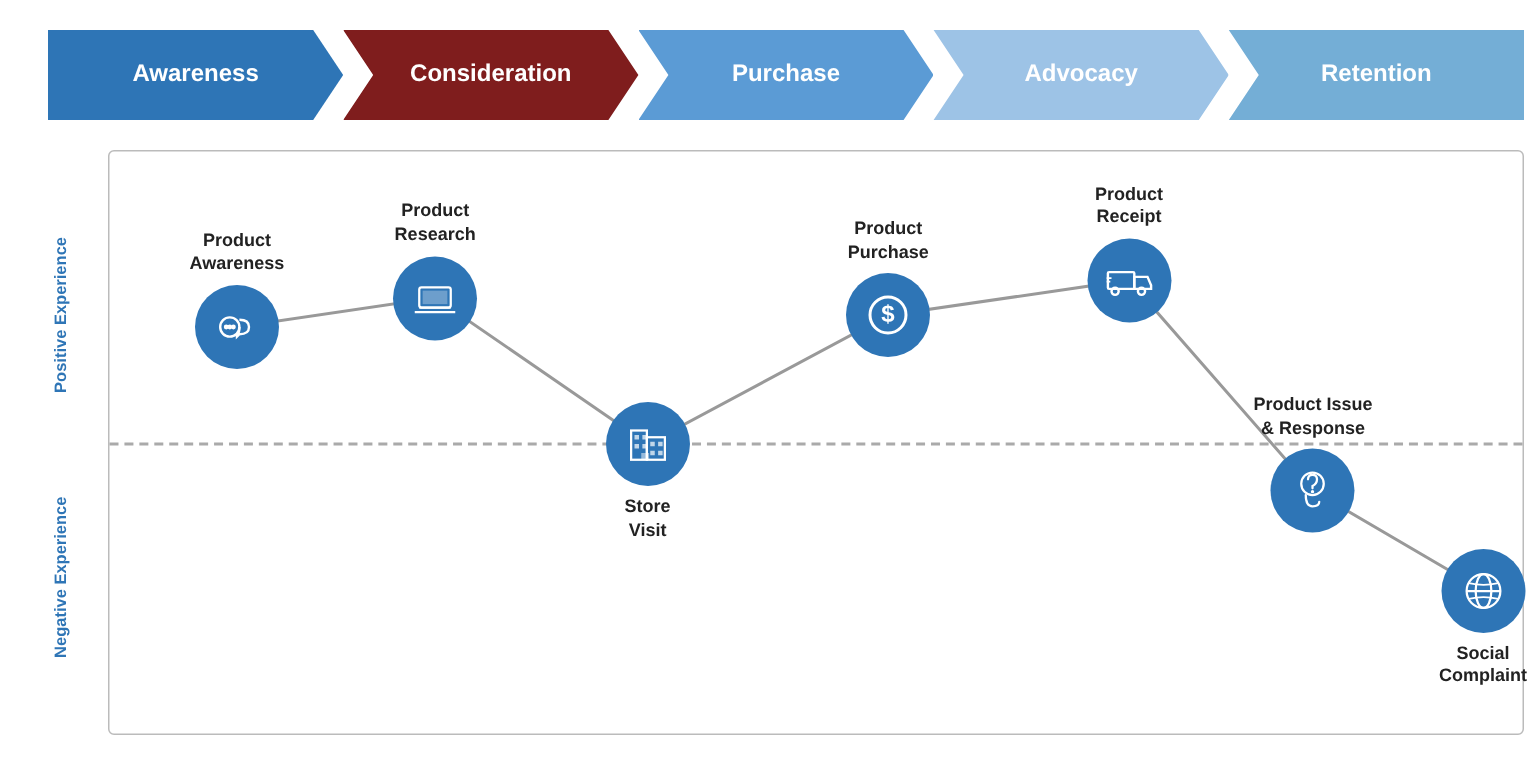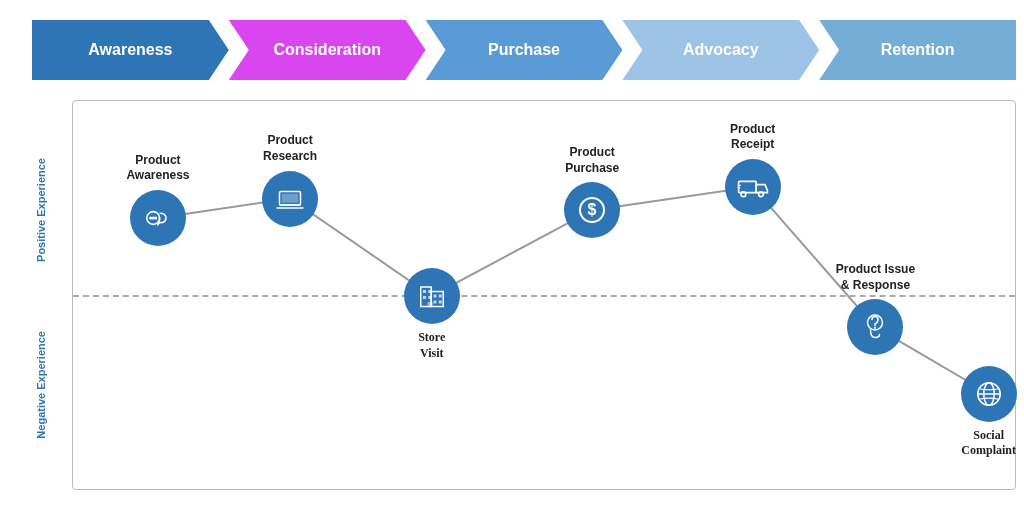--- a/index.html
+++ b/index.html
@@ -44,21 +44,21 @@
       clip-path: polygon(0 0, calc(100% - 20px) 0, 100% 50%, calc(100% - 20px) 100%, 0 100%, 20px 50%);
     }
     .arrow-item:first-child {
       clip-path: polygon(0 0, calc(100% - 20px) 0, 100% 50%, calc(100% - 20px) 100%, 0 100%);
     }
     .arrow-item:last-child {
       clip-path: polygon(0 0, 100% 0, 100% 100%, 0 100%, 20px 50%);
     }
 
     .arrow-1 { background: #2e75b6; }
-    .arrow-2 { background: #d946ef; }
+    .arrow-2 { background: #7f1d1d; }
     .arrow-3 { background: #5b9bd5; }
     .arrow-4 { background: #74aed6; }
     .arrow-5 { background: #9dc3e6; }
 
     
     .journey-area {
       display: flex;
       width: 100%;
       height: 390px;
       position: relative;
@@ -160,21 +160,20 @@
       white-space: nowrap;
       line-height: 1.3;
     }
 
     
     .label-above {
       bottom: calc(100% + 6px);
     }
     .label-below {
       top: calc(100% + 6px);
-      font-family: Liberation Serif, serif;
     }
   </style>
 </head>
 <body>
 
 <div class="container">
 
   <div class="arrow-nav">
     <div class="arrow-item arrow-1">
       <span>Awareness</span>

